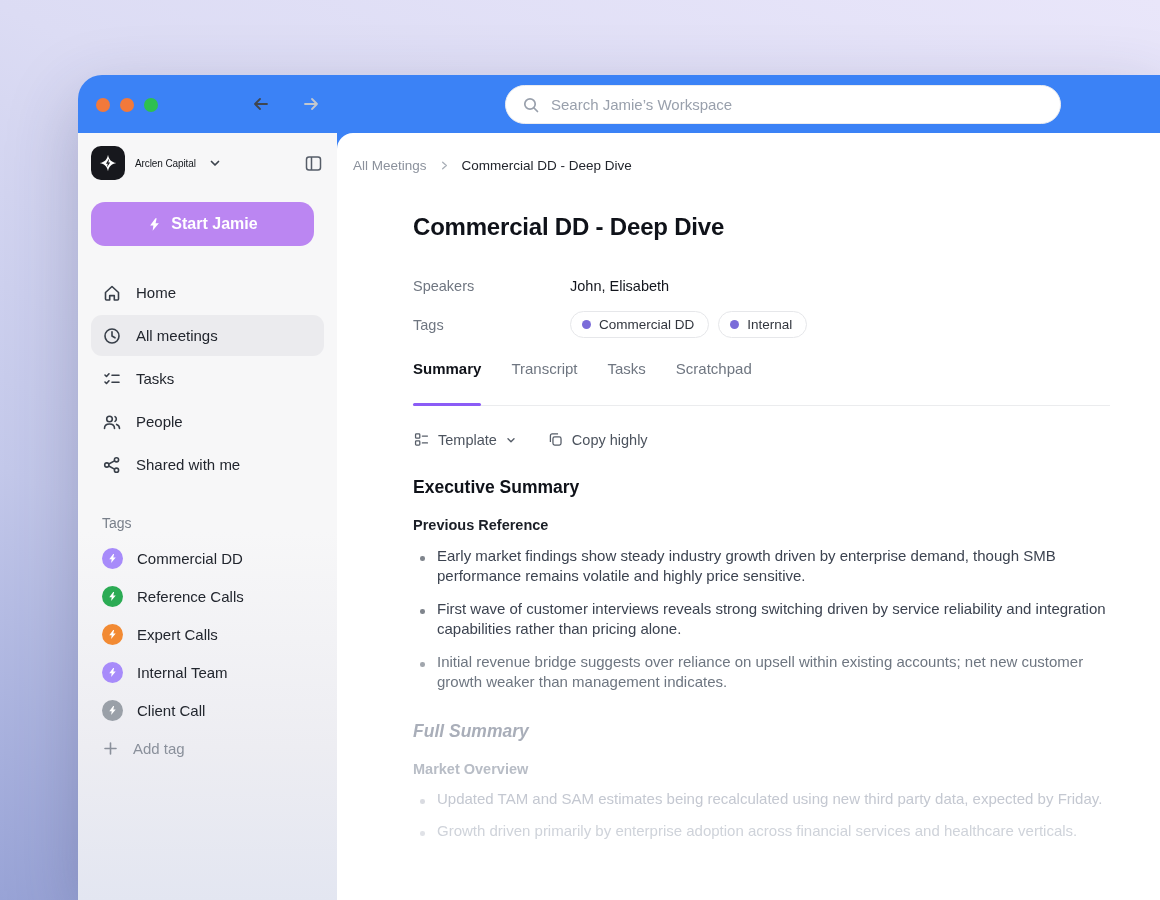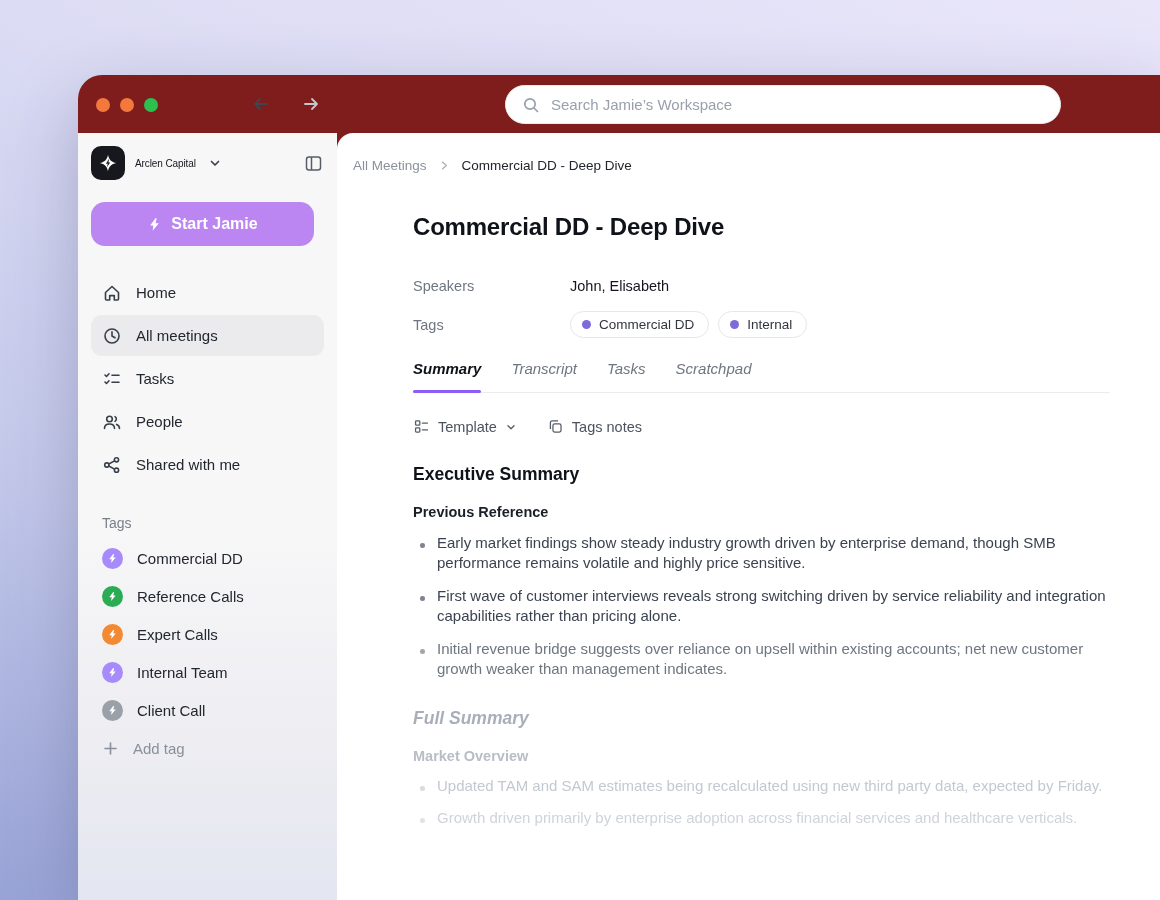--- a/index.html
+++ b/index.html
@@ -5,21 +5,21 @@
   * { margin:0; padding:0; box-sizing:border-box; }
   html,body { width:1160px; height:900px; overflow:hidden; }
   body {
     font-family: "Liberation Sans", "DejaVu Sans", sans-serif;
     background: linear-gradient(205deg, #e9e6fa 0%, #dcdcf4 38%, #c3c8ea 70%, #98a3d6 100%);
     position: relative;
     color:#10131a;
   }
   .window {
     position:absolute; left:78px; top:75px; width:1082px; height:825px;
-    background:#7f1d1d; border-top-left-radius:24px; overflow:hidden;
+    background:#3b82f6; border-top-left-radius:24px; overflow:hidden;
     box-shadow: 0 24px 70px rgba(44,48,96,.28);
   }
   
   .traffic { position:absolute; left:18px; top:23px; display:flex; gap:10px; }
   .dot { width:14px; height:14px; border-radius:50%; }
   .dot-orange { background:#f2793b; }
   .dot-green  { background:#2ec04f; }
   .nav-arrows { position:absolute; left:170px; top:16px; display:flex; gap:24px; align-items:center; }
   .arrow-btn { width:26px; height:26px; display:flex; align-items:center; justify-content:center; }
   .searchbar {
@@ -76,21 +76,21 @@
   .meta-label { width:157px; flex:none; font-size:14.5px; color:#6f7681; }
   .meta-value { font-size:14.5px; color:#13161d; font-weight:600; }
   .meta-value.speakers { font-weight:500; }
   .pill-row { display:flex; gap:9px; }
   .pill {
     display:inline-flex; align-items:center; gap:8px; border:1px solid #e6e7ea;
     border-radius:999px; padding:5px 14px 5px 11px; font-size:13.5px; color:#32363e; background:#fff; cursor:pointer;
   }
   .pill-dot { width:9px; height:9px; border-radius:50%; background:#7b6cd9; }
   .tabs { display:flex; gap:30px; margin-top:16px; border-bottom:1px solid #ebecee; }
-  .tab { position:relative; padding-bottom:15px; font-size:15px; color:#6f7681; cursor:pointer;font-style:italic; }
+  .tab { position:relative; padding-bottom:28px; font-size:15px; color:#6f7681; cursor:pointer; }
   .tab.active { color:#0f1219; font-weight:700; }
   .tab.active .tab-underline {
     position:absolute; left:0; right:0; bottom:-1px; height:3px; border-radius:3px; background:#8b5cf6;
   }
   .toolbar { display:flex; align-items:center; gap:30px; margin-top:25px; color:#4c535e; }
   .tool-btn { display:flex; align-items:center; gap:8px; font-size:14.5px; cursor:pointer; }
   .tool-btn .ticon { display:flex; color:#565d68; }
   .sec-heading { margin-top:29px; font-size:17.5px; font-weight:700; color:#0f1219; }
   .sec-subheading { margin-top:19px; font-size:14.5px; font-weight:700; color:#1b1f27; }
   .bullets { list-style:none; margin-top:6px; }
@@ -343,21 +343,21 @@
               </svg>
           </span>
         </div>
         <div class="tool-btn">
           <span class="ticon">
             <svg width="17" height="17" viewBox="0 0 20 20" fill="none" stroke="#565d68" stroke-width="1.5" stroke-linejoin="round">
                 <rect x="7" y="7" width="9.5" height="9.5" rx="2"></rect>
                 <path d="M4 13 V5.5 A2 2 0 0 1 6 3.5 H13"></path>
               </svg>
           </span>
-          <span>Tags notes</span>
+          <span>Copy highly</span>
         </div>
       </div>
 
       <h2 class="sec-heading">Executive Summary</h2>
       <h3 class="sec-subheading">Previous Reference</h3>
       <ul class="bullets">
         <li class="b-dark">Early market findings show steady industry growth driven by enterprise demand, though SMB performance remains volatile and highly price sensitive.</li>
         <li class="b-dark">First wave of customer interviews reveals strong switching driven by service reliability and integration capabilities rather than pricing alone.</li>
         <li class="b-fade0">Initial revenue bridge suggests over reliance on upsell within existing accounts; net new customer growth weaker than management indicates.</li>
       </ul>

